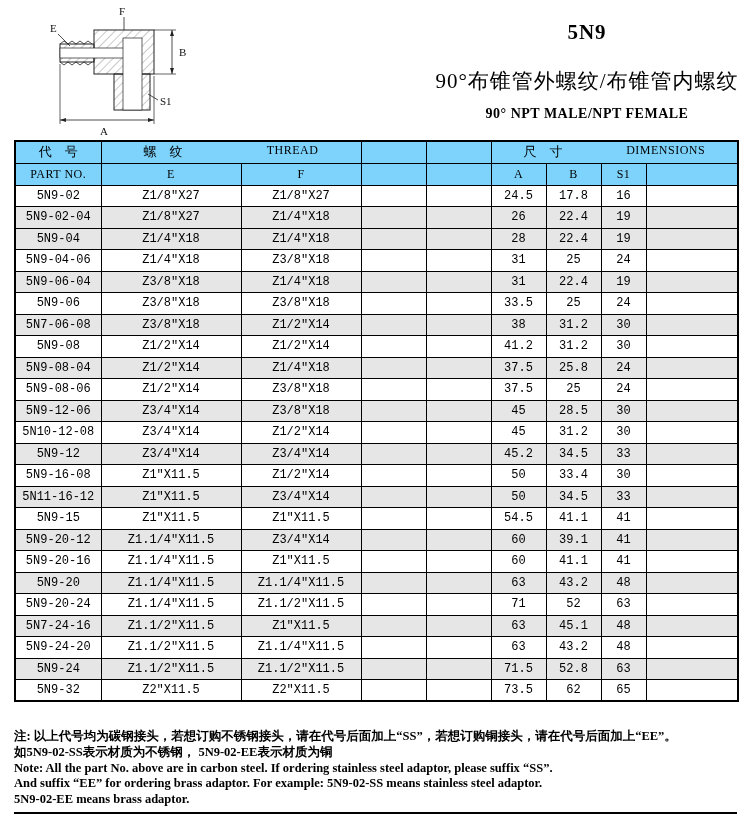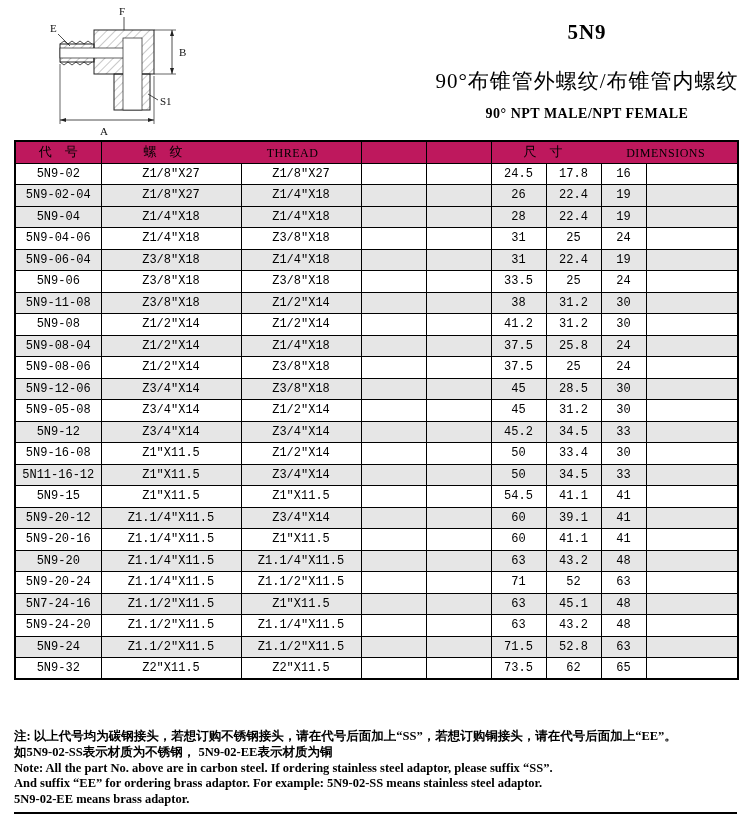--- a/index.html
+++ b/index.html
@@ -25,30 +25,30 @@
   table.spec {
     position:absolute; left:14px; top:140px; width:723px;
     border-collapse:collapse; table-layout:fixed;
     border:2px solid #000;
   }
   .spec th, .spec td {
     border:1px solid #000; text-align:center; vertical-align:middle;
     padding:0; overflow:hidden; white-space:nowrap;
   }
   .spec thead th {
-    height:22px; font-weight:normal; font-size:13px; background:#be185d;
+    height:22px; font-weight:normal; font-size:13px; background:#7dd3fc;
     font-family:"Liberation Serif", serif;
   }
   .spec thead .latin { font-size:12px; letter-spacing:0.5px; }
   .spec td {
     height:21.5px; font-size:12px;
     font-family:"Liberation Mono", monospace;
   }
   .spec tr.shaded td { background:#e6e6e6; }
-  .split-cell { display:flex; justify-content:space-around; align-items:flex-end; width:100%; }
+  .split-cell { display:flex; justify-content:space-around; align-items:flex-start; width:100%; }
 
   
   .notes {
     position:absolute; left:14px; top:729px; width:723px;
     font-size:12.5px; font-weight:bold; line-height:15.8px;
     border-bottom:2px solid #000; padding-bottom:4px;
     white-space:nowrap;
   }
 </style>
 </head>
@@ -129,20 +129,31 @@
         </th>
         <th></th>
         <th></th>
         <th colspan="4">
           <div class="split-cell">
             <span>尺　寸</span>
             <span class="latin">DIMENSIONS</span>
           </div>
         </th>
       </tr>
+      <tr>
+        <th class="latin">PART NO.</th>
+        <th class="latin">E</th>
+        <th class="latin">F</th>
+        <th></th>
+        <th></th>
+        <th class="latin">A</th>
+        <th class="latin">B</th>
+        <th class="latin">S1</th>
+        <th></th>
+      </tr>
     </thead>
     <tbody>
         <tr>
           <td>5N9-02</td>
           <td>Z1/8″X27</td>
           <td>Z1/8″X27</td>
           <td></td>
           <td></td>
           <td>24.5</td>
           <td>17.8</td>
@@ -198,21 +209,21 @@
           <td>Z3/8″X18</td>
           <td>Z3/8″X18</td>
           <td></td>
           <td></td>
           <td>33.5</td>
           <td>25</td>
           <td>24</td>
           <td></td>
         </tr>
         <tr class="shaded">
-          <td>5N9-11-08</td>
+          <td>5N7-06-08</td>
           <td>Z3/8″X18</td>
           <td>Z1/2″X14</td>
           <td></td>
           <td></td>
           <td>38</td>
           <td>31.2</td>
           <td>30</td>
           <td></td>
         </tr>
         <tr>
@@ -253,21 +264,21 @@
           <td>Z3/4″X14</td>
           <td>Z3/8″X18</td>
           <td></td>
           <td></td>
           <td>45</td>
           <td>28.5</td>
           <td>30</td>
           <td></td>
         </tr>
         <tr>
-          <td>5N9-05-08</td>
+          <td>5N10-12-08</td>
           <td>Z3/4″X14</td>
           <td>Z1/2″X14</td>
           <td></td>
           <td></td>
           <td>45</td>
           <td>31.2</td>
           <td>30</td>
           <td></td>
         </tr>
         <tr class="shaded">

